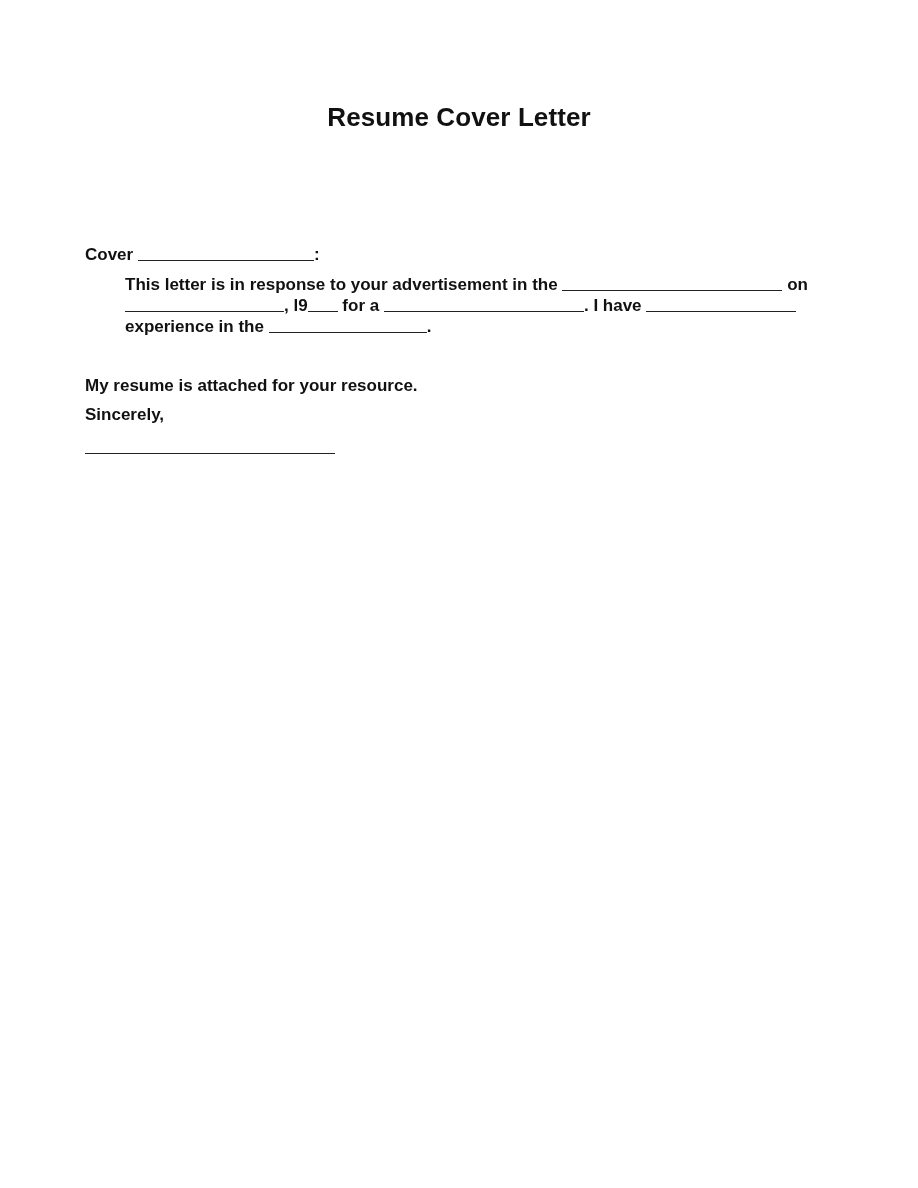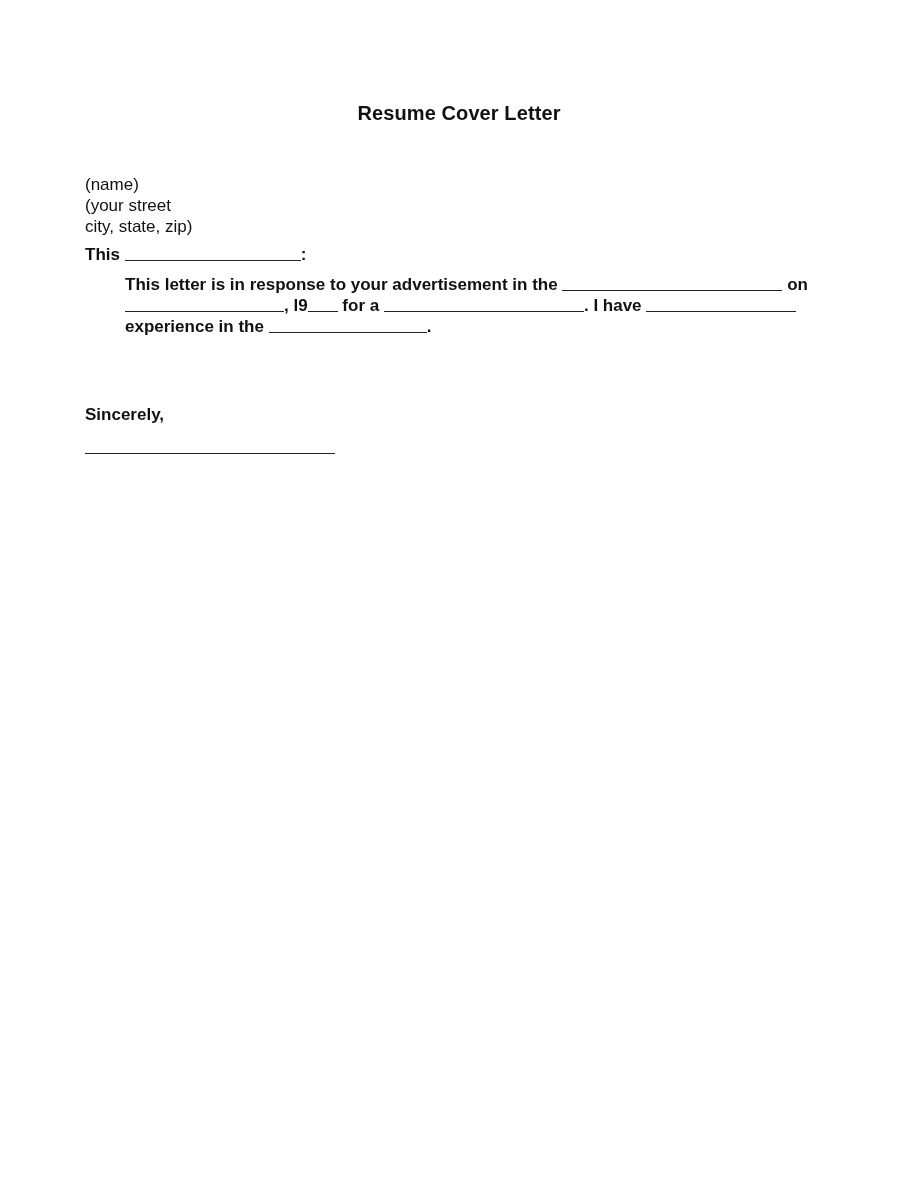--- a/index.html
+++ b/index.html
@@ -21,21 +21,21 @@
       width: 918px;
       height: 1188px;
       background: #ffffff;
     }
     .title {
       position: absolute;
       top: 102px;
       left: 0;
       width: 918px;
       text-align: center;
-      font-size: 20px;
+      font-size: 26px;
       font-weight: bold;
       letter-spacing: 0.1px;
     }
     .address {
       position: absolute;
       left: 85px;
       top: 174px;
       font-size: 17px;
       line-height: 21px;
       font-weight: normal;
@@ -76,28 +76,23 @@
       height: 0;
     }
   </style>
 </head>
 <body>
 
 <div class="page">
 
   <div class="title">Resume Cover Letter</div>
 
-  <div class="address">
-    <div>(name)</div>
-    <div>(your street</div>
-    <div>city, state, zip)</div>
-  </div>
 
   <div class="line" style="top:244px;">
-    <span>This</span>
+    <span>Cover</span>
     <span class="blank" style="width:176px;"></span><span>:</span>
   </div>
 
   <div class="para">
     <div>
       <span>This letter is in response to your advertisement in the</span>
       <span class="blank" style="width:220px;"></span>
       <span>on</span>
     </div>
     <div>
@@ -106,18 +101,19 @@
       <span class="blank" style="width:200px;"></span><span>. I have</span>
       <span class="blank" style="width:150px;"></span>
     </div>
     <div>
       <span>experience in the</span>
       <span class="blank" style="width:158px;"></span><span>.</span>
     </div>
   </div>
 
 
+  <div class="line" style="top:375px;">My resume is attached for your resource.</div>
 
   <div class="line" style="top:404px;text-align:right;">Sincerely,</div>
 
   <div class="sig-line"></div>
 
 </div>
 
 </body></html>

